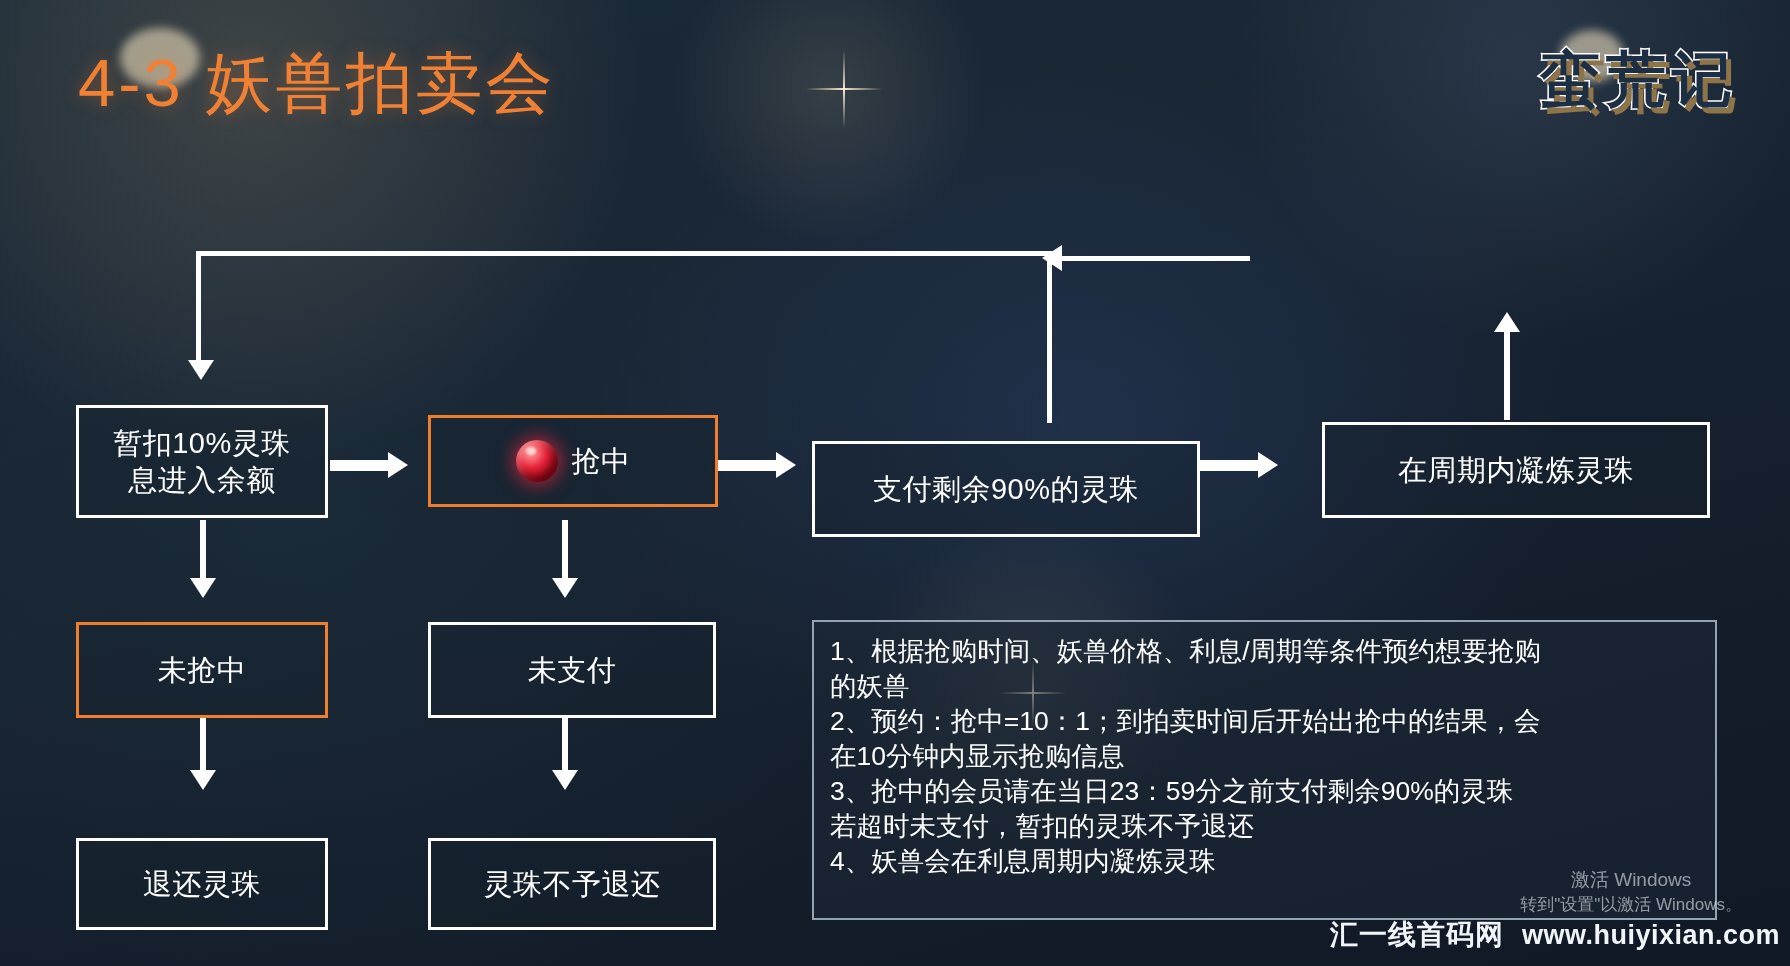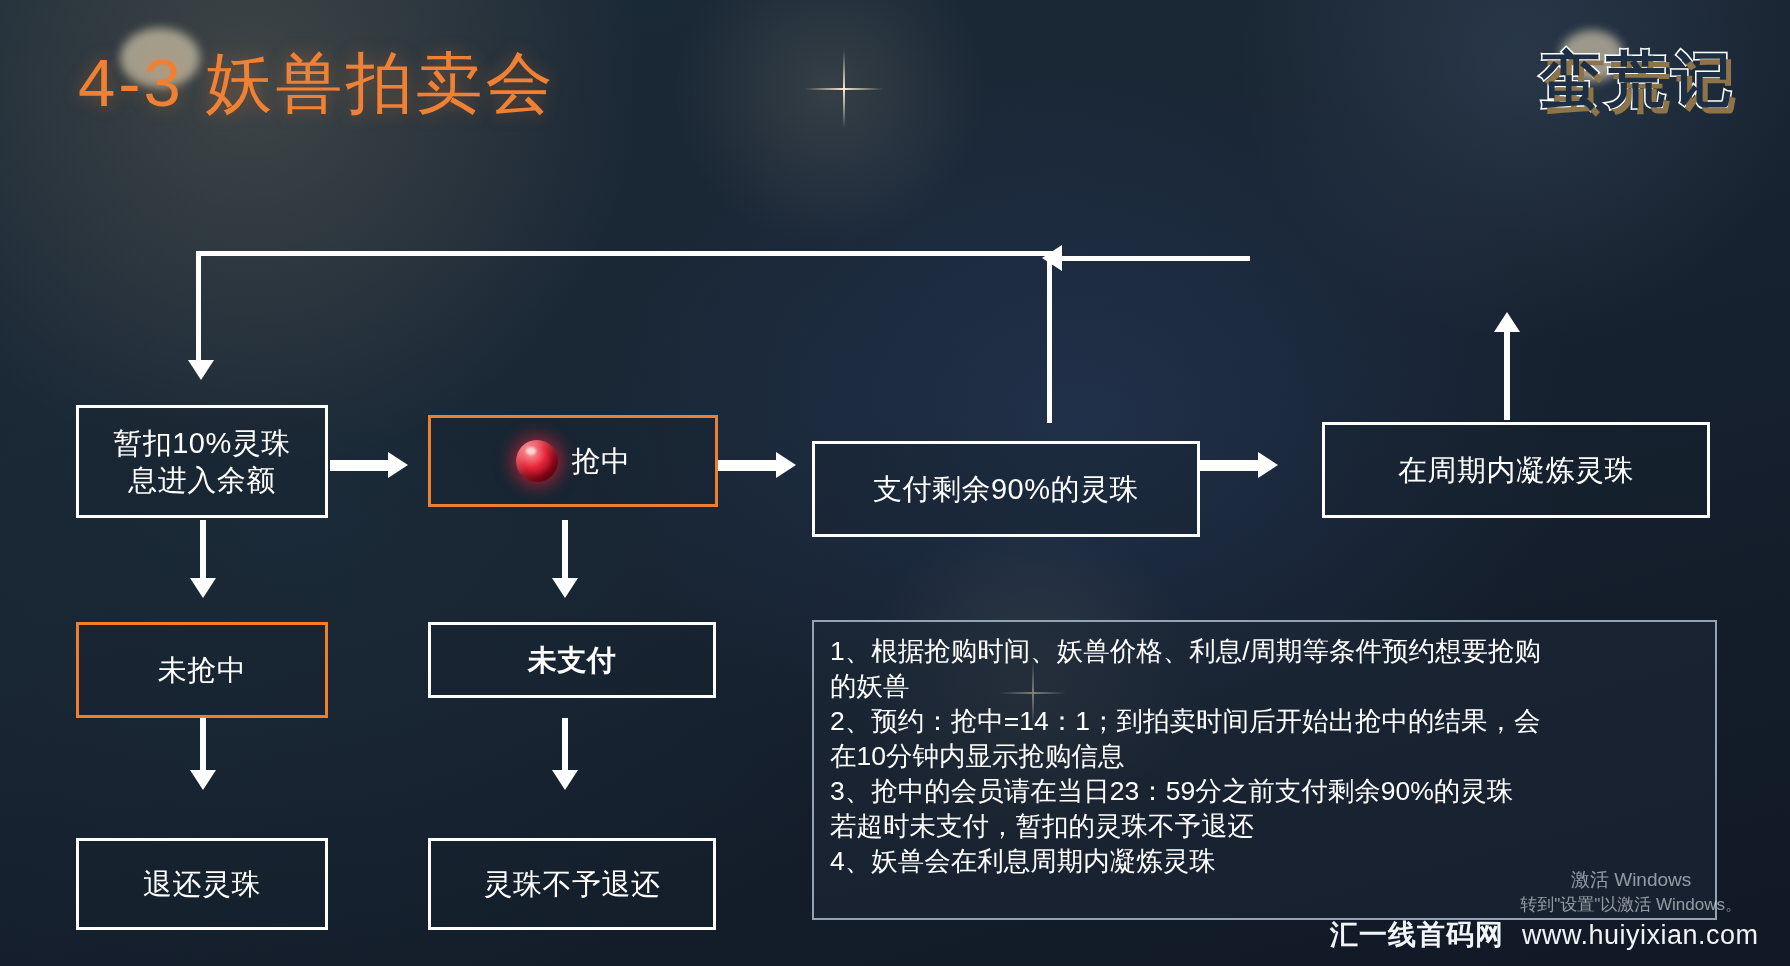--- a/index.html
+++ b/index.html
@@ -104,21 +104,21 @@
     line-height:1.45;
   }
   #winmark .w1 { font-size:19px; }
   #winmark .w2 { font-size:17px; }
 
   #sitemark {
     position:absolute; left:1330px; bottom:12px;
     display:flex; align-items:center; gap:18px;
     color:#f2f5f8; font-size:28px; font-weight:bold; letter-spacing:1px;
   }
-  #sitemark .url { font-weight:normal; font-size:27px; letter-spacing:0.5px; }
+  #sitemark .url { font-weight:bold; font-size:27px; letter-spacing:0.5px; }
 </style>
 </head>
 <body>
 
 <div id="stage">
 
   <div class="spark" style="left:805px; top:50px; width:78px; height:78px;"></div>
   <div class="spark" style="left:1000px; top:660px; width:66px; height:66px;"></div>
   <div class="glowdot" style="left:120px; top:28px; width:80px; height:60px;"></div>
   <div class="glowdot" style="left:1560px; top:30px; width:64px; height:52px;"></div>
@@ -166,30 +166,30 @@
     <span>抢中</span>
   </div>
 
   <div class="node" style="left:812px; top:425px; width:388px; height:96px;margin-top:16px;">支付剩余90%的灵珠</div>
 
   <div class="node" style="left:1322px; top:422px; width:388px; height:96px;">在周期内凝炼灵珠</div>
 
 
   <div class="node accent" style="left:76px; top:622px; width:252px; height:96px;">未抢中</div>
 
-  <div class="node" style="left:428px; top:622px; width:288px; height:76px;font-weight:bold;">未支付</div>
+  <div class="node" style="left:428px; top:622px; width:288px; height:96px;">未支付</div>
 
   <div class="node" style="left:76px; top:838px; width:252px; height:92px;">退还灵珠</div>
 
   <div class="node" style="left:428px; top:838px; width:288px; height:92px;text-align:center;">灵珠不予退还</div>
 
   <div id="notes">
     <p class="ln">1、根据抢购时间、妖兽价格、利息/周期等条件预约想要抢购</p>
     <p class="ln">的妖兽</p>
-    <p class="ln">2、预约：抢中=14：1；到拍卖时间后开始出抢中的结果，会</p>
+    <p class="ln">2、预约：抢中=10：1；到拍卖时间后开始出抢中的结果，会</p>
     <p class="ln">在10分钟内显示抢购信息</p>
     <p class="ln">3、抢中的会员请在当日23：59分之前支付剩余90%的灵珠</p>
     <p class="ln">若超时未支付，暂扣的灵珠不予退还</p>
     <p class="ln">4、妖兽会在利息周期内凝炼灵珠</p>
   </div>
 
   <div id="winmark">
     <div class="w1">激活 Windows</div>
     <div class="w2">转到"设置"以激活 Windows。</div>
   </div>

